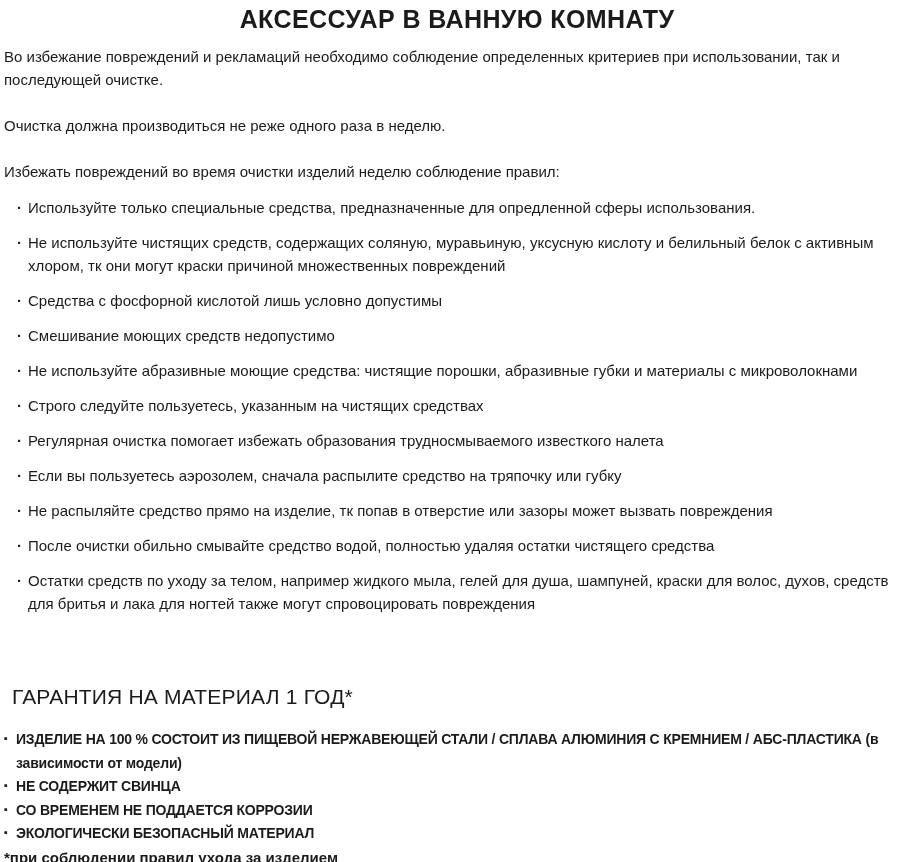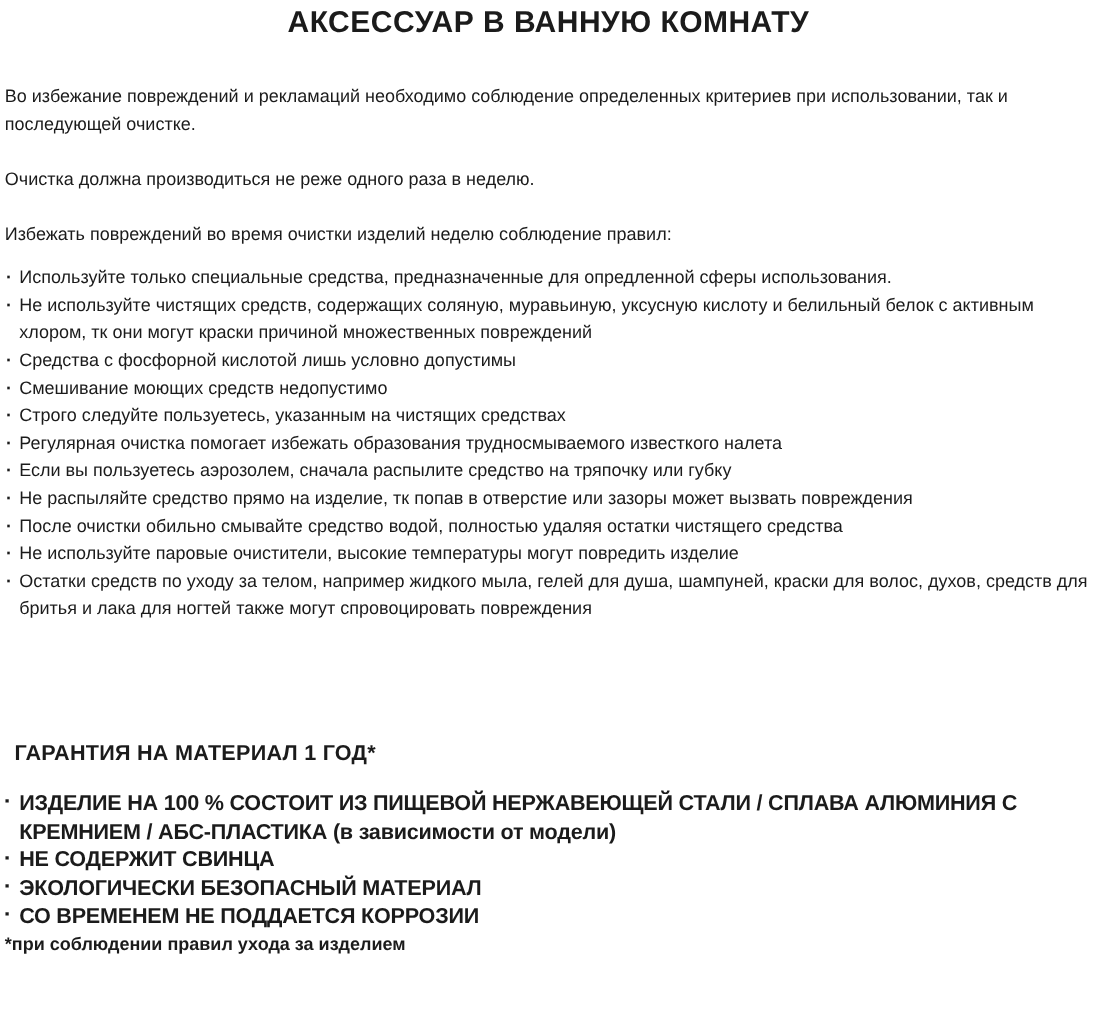--- a/index.html
+++ b/index.html
@@ -32,60 +32,60 @@
     letter-spacing: 0.2px;
     margin: 36px 0 0 0;
     line-height: 20px;
   }
   .body-par {
     font-size: 15px;
     line-height: 23px;
     margin: 0;
     max-width: 906px;
   }
-  .par-intro   { margin-top: 36px; }
+  .par-intro   { margin-top: 12px; }
   .par-freq    { margin-top: 23px; }
   .par-ruleshd { margin-top: 23px; }
   ul.rules-list {
     list-style: none;
     margin: 13px 0 0 0;
     padding: 0;
     max-width: 910px;
   }
   ul.rules-list li {
     position: relative;
     padding-left: 12px;
     font-size: 15px;
     line-height: 23px;
-    margin: 0;
+    margin: 12px;
   }
   ul.rules-list li::before {
     content: "·";
     position: absolute;
     left: 1px;
     top: 0;
     font-weight: 700;
   }
   .warranty-heading {
-    font-size: 18px;
-    font-weight: 700;
+    font-size: 21px;
+    font-weight: 400;
     letter-spacing: 0.2px;
-    margin: 98px 0 0 8px;
+    margin: 72px 0 0 8px;
     line-height: 20px;
   }
   ul.warranty-list {
     list-style: none;
     margin: 21px 0 0 0;
     padding: 0;
     max-width: 910px;
   }
   ul.warranty-list li {
     position: relative;
     padding-left: 12px;
-    font-size: 18px;
+    font-size: 14px;
     font-weight: 700;
     line-height: 23.5px;
     letter-spacing: -0.2px;
     margin: 0;
   }
   ul.warranty-list li::before {
     content: "▪";
     position: absolute;
     left: 0;
     top: -1px;
@@ -111,33 +111,33 @@
 
   <p class="body-par par-freq">Очистка должна производиться не реже одного раза в неделю.</p>
 
   <p class="body-par par-ruleshd">Избежать повреждений во время очистки изделий неделю соблюдение правил:</p>
 
   <ul class="rules-list">
       <li>Используйте только специальные средства, предназначенные для опредленной сферы использования.</li>
       <li>Не используйте чистящих средств, содержащих соляную, муравьиную, уксусную кислоту и белильный белок с активным хлором, тк они могут краски причиной множественных повреждений</li>
       <li>Средства с фосфорной кислотой лишь условно допустимы</li>
       <li>Смешивание моющих средств недопустимо</li>
+      <li>Не используйте абразивные моющие средства: чистящие порошки, абразивные губки и материалы с микроволокнами</li>
       <li>Строго следуйте пользуетесь, указанным на чистящих средствах</li>
       <li>Регулярная очистка помогает избежать образования трудносмываемого известкого налета</li>
       <li>Если вы пользуетесь аэрозолем, сначала распылите средство на тряпочку или губку</li>
       <li>Не распыляйте средство прямо на изделие, тк попав в отверстие или зазоры может вызвать повреждения</li>
       <li>После очистки обильно смывайте средство водой, полностью удаляя остатки чистящего средства</li>
-      <li>Не используйте паровые очистители, высокие температуры могут повредить изделие</li>
       <li>Остатки средств по уходу за телом, например жидкого мыла, гелей для душа, шампуней, краски для волос, духов, средств для бритья и лака для ногтей также могут спровоцировать повреждения</li>
     </ul>
 
   <h2 class="warranty-heading">ГАРАНТИЯ НА МАТЕРИАЛ 1 ГОД*</h2>
 
   <ul class="warranty-list">
       <li>ИЗДЕЛИЕ НА 100 % СОСТОИТ ИЗ ПИЩЕВОЙ НЕРЖАВЕЮЩЕЙ СТАЛИ / СПЛАВА АЛЮМИНИЯ С КРЕМНИЕМ / АБС-ПЛАСТИКА (в зависимости от модели)</li>
       <li>НЕ СОДЕРЖИТ СВИНЦА</li>
+      <li>СО ВРЕМЕНЕМ НЕ ПОДДАЕТСЯ КОРРОЗИИ</li>
       <li>ЭКОЛОГИЧЕСКИ БЕЗОПАСНЫЙ МАТЕРИАЛ</li>
-      <li>СО ВРЕМЕНЕМ НЕ ПОДДАЕТСЯ КОРРОЗИИ</li>
     </ul>
 
   <p class="footnote">*при соблюдении правил ухода за изделием</p>
 
 </div>
 
 </body></html>

